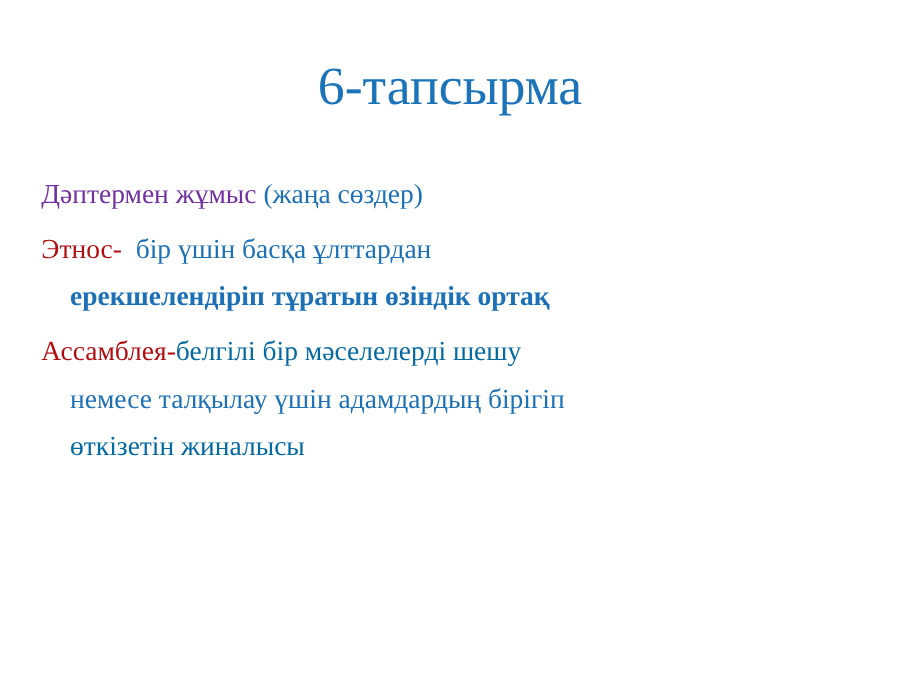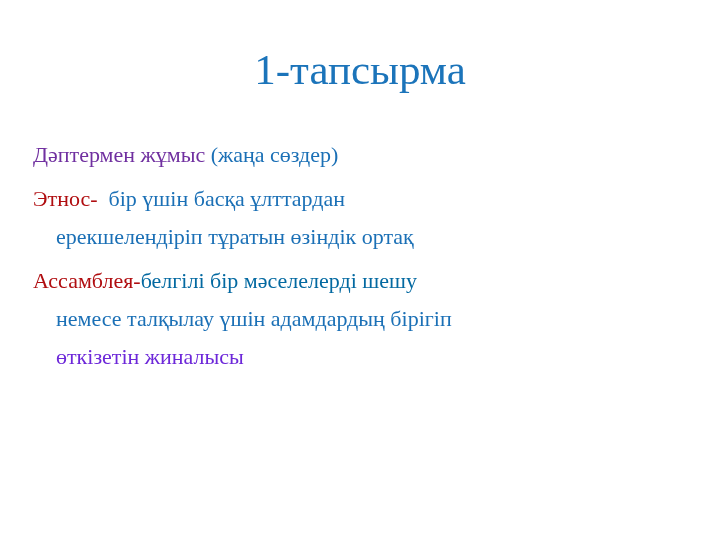--- a/index.html
+++ b/index.html
@@ -44,22 +44,22 @@
     margin-top: 6px;
   }
   .text-segment {
     white-space: pre-wrap;
   }
 </style>
 </head>
 <body>
 
 <div class="slide">
-  <div class="slide-title" style="color: rgb(27, 116, 186);">1-тапсырма</div>
+  <div class="slide-title" style="color: rgb(27, 116, 186);">6-тапсырма</div>
   <div class="body-text">
       <div class="text-line"><span class="text-segment" style="color: rgb(112, 48, 160);">Дәптермен жұмыс </span><span class="text-segment" style="color: rgb(27, 112, 182);">(жаңа сөздер)</span></div>
       <div class="text-line para-gap"><span class="text-segment" style="color: rgb(176, 13, 16); margin-top: 20px;">Этнос-</span><span class="text-segment" style="color: rgb(27, 112, 182);">  бір үшін басқа ұлттардан</span></div>
-      <div class="text-line indent"><span class="text-segment" style="color: rgb(27, 112, 182);">ерекшелендіріп тұратын өзіндік ортақ</span></div>
+      <div class="text-line indent"><span class="text-segment" style="color: rgb(27, 112, 182); font-weight: bold;">ерекшелендіріп тұратын өзіндік ортақ</span></div>
       <div class="text-line para-gap"><span class="text-segment" style="color: rgb(176, 13, 16);">Ассамблея-</span><span class="text-segment" style="color: #0369a1;">белгілі бір мәселелерді шешу</span></div>
       <div class="text-line indent"><span class="text-segment" style="color: rgb(27, 112, 182);">немесе талқылау үшін адамдардың бірігіп</span></div>
-      <div class="text-line indent"><span class="text-segment" style="color: #6d28d9; margin-top: 32px;">өткізетін жиналысы</span></div>
+      <div class="text-line indent"><span class="text-segment" style="color: #0369a1; margin-top: 32px;">өткізетін жиналысы</span></div>
     </div>
 </div>
 
 </body></html>

